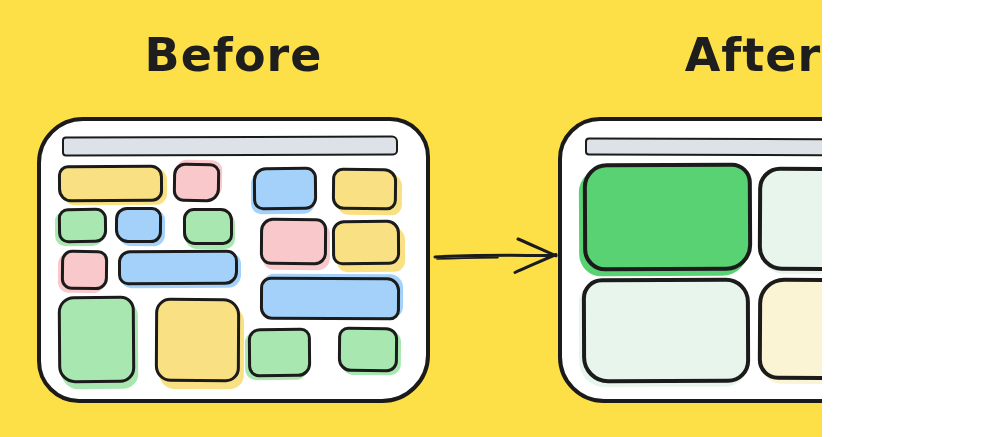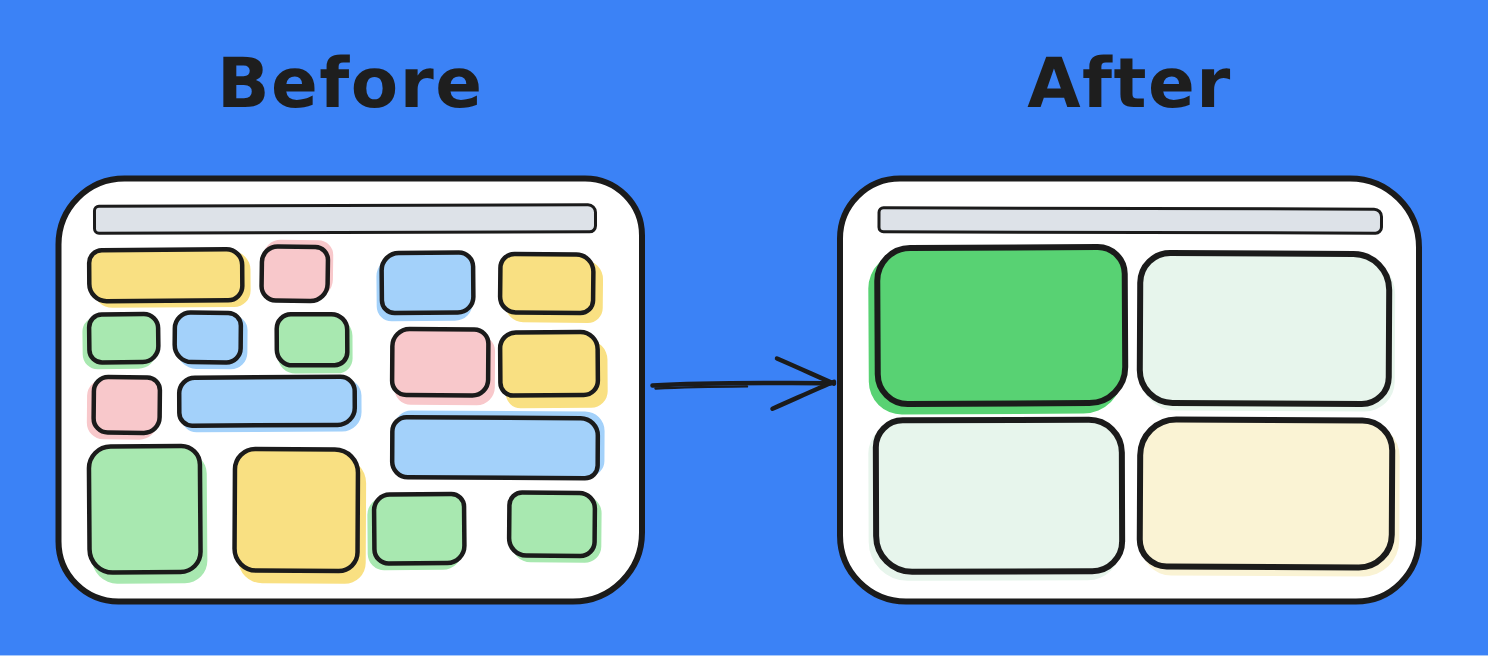--- a/index.html
+++ b/index.html
@@ -1,18 +1,18 @@
 <!DOCTYPE html>
 <html><head>
 <meta charset="utf-8">
 <style>
   html,body { margin:0; padding:0; background:#ffffff; }
   .stage {
-    position:relative; width:992px; height:437px; overflow:hidden;
-    background:#3b82f6;
+    position:relative; width:822px; height:437px; overflow:hidden;
+    background:#fde047;
     font-family:"DejaVu Sans", "Liberation Sans", sans-serif;
   }
   .panel-title {
     position:absolute; top:28px; text-align:center;
     font-size:46px; font-weight:600; color:#1e1e1e;
     letter-spacing:1px;
   }
   .panel-title.before { left:37px; width:393px; }
   .panel-title.after  { left:558px; width:390px; }
   .panel-frame {

